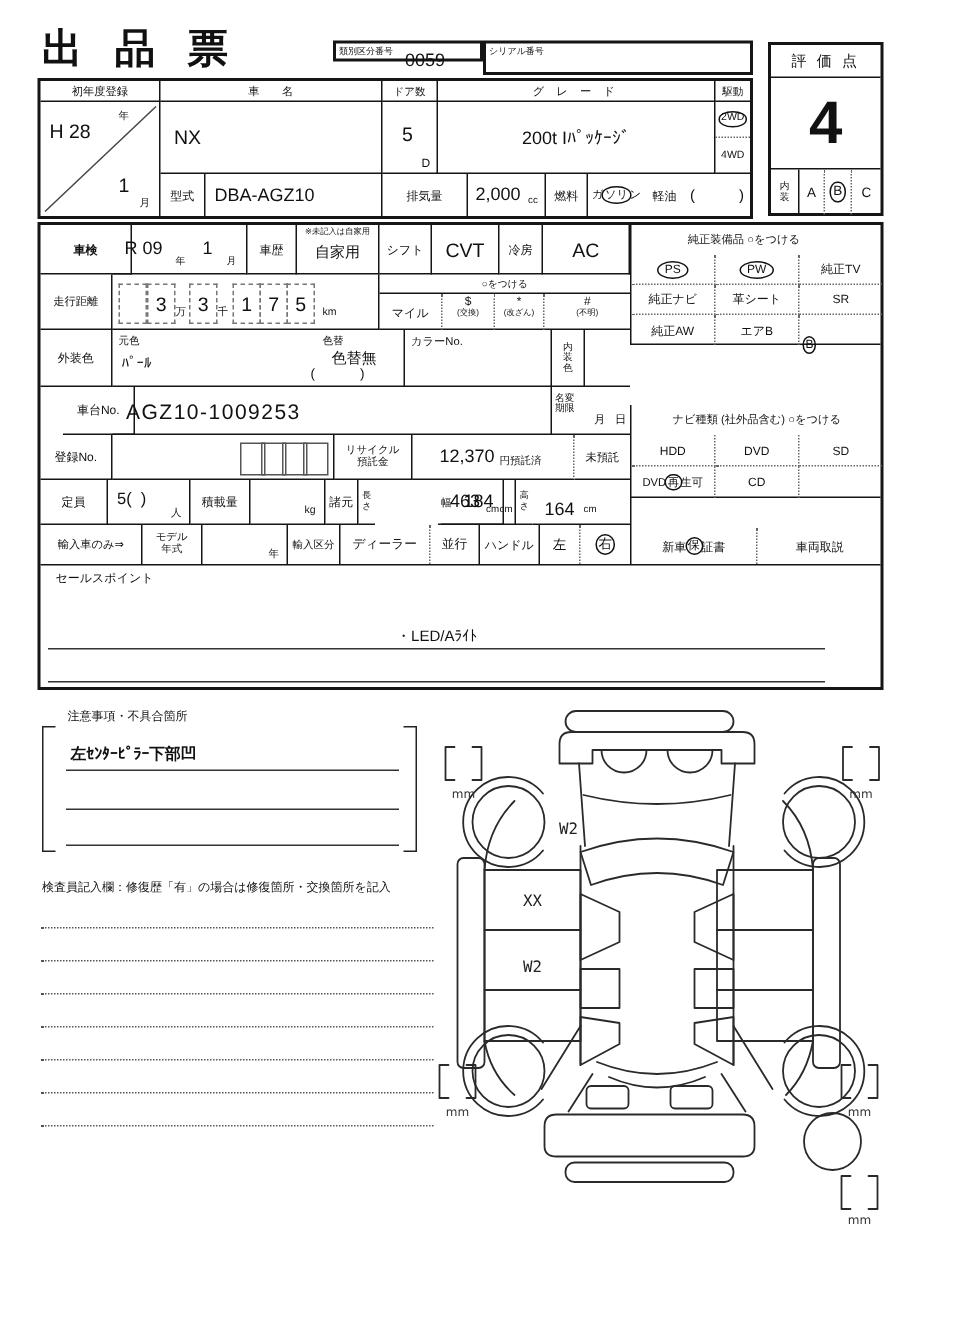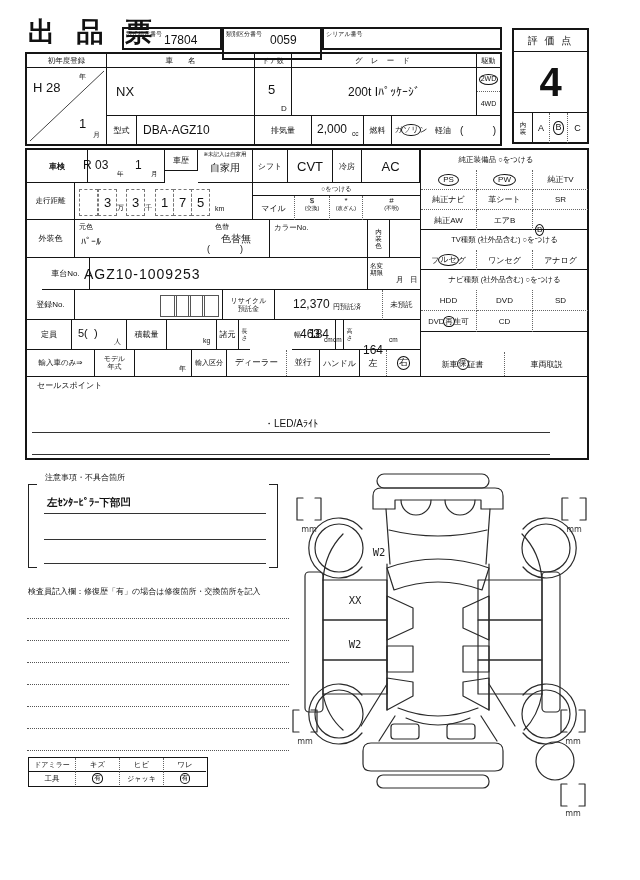--- a/index.html
+++ b/index.html
@@ -28,25 +28,21 @@
   .f8{font-size:8px;} .f85{font-size:8.5px;} .f9{font-size:9px;} .f10{font-size:10px;text-align:center;}
   .f11{font-size:11px;} .f12{font-size:12px;} .f13{font-size:13px;} .f14{font-size:14px;}
 </style>
 </head>
 <body>
 
 <div id="page">
 
   <div class="a" style="left:28px;top:14px;font-size:27px;font-weight:bold;letter-spacing:7px;">出 品 票</div>
 
-  <div class="a bd2" style="left:122px;top:27px;width:100px;height:23px;">
-    <span class="a" style="left:2px;top:1px;font-size:6px;">型式指定番号</span>
-    <span class="a f12" style="left:40px;top:4px;">17804</span>
-  </div>
-  <div class="a bd2" style="left:222px;top:27px;width:100px;height:33px;text-align:center;">
+  <div class="a bd2" style="left:222px;top:27px;width:100px;height:14px;text-align:center;">
     <span class="a" style="left:2px;top:1px;font-size:6px;">類別区分番号</span>
     <span class="a f12" style="left:46px;top:4px;">0059</span>
   </div>
   <div class="a bd2" style="left:322px;top:27px;width:180px;height:23px;">
     <span class="a" style="left:2px;top:1px;font-size:6px;">シリアル番号</span>
   </div>
 
   <div class="a bd2" style="left:512px;top:28px;width:77px;height:116px;">
     <div class="a ctr f10 bb2" style="left:0;top:0;width:73px;height:22px;letter-spacing:2px;">評 価 点</div>
     <div class="a ctr" style="left:0;top:22px;width:73px;height:60px;font-size:40px;font-weight:bold;">4</div>
@@ -105,26 +101,26 @@
     <div class="a f10" style="left:429px;top:62px;width:44px;height:28px;display:flex;align-items:center;justify-content:space-between;padding:0 4px;">
       <span>(</span>
         <span>)</span>
     </div>
   </div>
 
   <div class="a bd2" style="left:25px;top:148px;width:564px;height:312px;">
 
     <div class="a ctr f8 br bb" style="left:0;top:0;width:61px;height:33px;font-weight:bold;">車検</div>
     <div class="a br bb" style="left:48px;top:0;width:90px;height:33px;">
-      <span class="a f12" style="left:8px;top:8px;">R 03</span>
+      <span class="a f12" style="left:8px;top:8px;">R 09</span>
       <span class="a f6" style="left:42px;top:20px;">年</span>
       <span class="a f12" style="left:60px;top:8px;">1</span>
       <span class="a f6" style="left:76px;top:20px;">月</span>
     </div>
-    <div class="a ctr f8 br bb" style="left:138px;top:0;width:33px;height:21px;">車歴</div>
+    <div class="a ctr f8 br bb" style="left:138px;top:0;width:33px;height:33px;">車歴</div>
     <div class="a br bb" style="left:171px;top:0;width:55px;height:33px;">
       <div class="f5" style="text-align:center;margin-top:1px;">※未記入は自家用</div>
       <div class="f10" style="text-align:center;margin-top:3px;">自家用</div>
     </div>
     <div class="a ctr f8 br bb" style="left:226px;top:0;width:35px;height:33px;">シフト</div>
     <div class="a ctr f13 br bb" style="left:261px;top:0;width:45px;height:33px;">CVT</div>
     <div class="a ctr f8 br bb" style="left:306px;top:0;width:29px;height:33px;">冷房</div>
     <div class="a ctr f13 br bb" style="left:335px;top:0;width:58px;height:33px;">AC</div>
 
     <div class="a ctr f75 br bb" style="left:0;top:33px;width:48px;height:37px;">走行距離</div>
@@ -213,21 +209,21 @@
       <span class="a f6" style="left:30px;top:16px;">cm</span>
     </div>
     <div class="a ctr f7 bb" style="left:265px;top:170px;width:11px;height:30px;">幅</div>
     <div class="a br bb" style="left:276px;top:170px;width:41px;height:30px;">
       <span class="a f12" style="left:6px;top:7px;">184</span>
       <span class="a f6" style="left:30px;top:16px;">cm</span>
     </div>
     <div class="a ctr pre bb" style="left:317px;top:170px;width:11px;height:30px;font-size:6px;">高
 さ</div>
     <div class="a bb" style="left:328px;top:170px;width:65px;height:30px;">
-      <span class="a f12" style="left:8px;top:23px;">164</span>
+      <span class="a f12" style="left:8px;top:12px;">164</span>
       <span class="a f6" style="left:34px;top:16px;">cm</span>
     </div>
 
     <div class="a ctr f75 br" style="left:0;top:200px;width:68px;height:26px;">輸入車のみ⇒</div>
     <div class="a ctr pre f7 br" style="left:68px;top:200px;width:40px;height:26px;">モデル
 年式</div>
     <div class="a br" style="left:108px;top:200px;width:57px;height:26px;">
       <span class="a f7" style="left:44px;top:14px;">年</span>
     </div>
     <div class="a ctr f7 br" style="left:165px;top:200px;width:35px;height:26px;">輸入区分</div>
@@ -248,30 +244,20 @@
           <span class="circ f8">PW</span>
         </div>
       <div class="a ctr f8 bbd" style="left:112px;top:20px;width:55px;height:20px;">純正TV</div>
       <div class="a ctr f8 brd bbd" style="left:0;top:40px;width:56px;height:20px;">純正ナビ</div>
       <div class="a ctr f8 brd bbd" style="left:56px;top:40px;width:56px;height:20px;">革シート</div>
       <div class="a ctr f8 bbd" style="left:112px;top:40px;width:55px;height:20px;">SR</div>
       <div class="a ctr f8 brd" style="left:0;top:60px;width:56px;height:20px;">純正AW</div>
       <div class="a ctr f8 brd" style="left:56px;top:60px;width:56px;height:20px;">エアB</div>
       <div class="a f8" style="left:112px;top:60px;width:55px;height:20px;padding:2px 0 0 3px;"><span class="circ tight">B</span></div>
     </div>
-    <div class="a bl bb2" style="left:393px;top:80px;width:167px;height:40px;">
-      <div class="a ctr f75" style="left:0;top:0;width:167px;height:20px;">TV種類 (社外品含む) ○をつける</div>
-      <div class="a ctr f8 brd" style="left:0;top:20px;width:56px;height:20px;">
-        <span>フ</span>
-          <span class="circ tight">ルセ</span>
-          <span>グ</span>
-      </div>
-      <div class="a ctr f8 brd" style="left:56px;top:20px;width:56px;height:20px;">ワンセグ</div>
-      <div class="a ctr f8" style="left:112px;top:20px;width:55px;height:20px;">アナログ</div>
-    </div>
     <div class="a bl bb2" style="left:393px;top:120px;width:167px;height:62px;">
       <div class="a ctr f75" style="left:0;top:0;width:167px;height:20px;">ナビ種類 (社外品含む) ○をつける</div>
       <div class="a ctr f8 brd bbd" style="left:0;top:20px;width:56px;height:21px;">HDD</div>
       <div class="a ctr f8 brd bbd" style="left:56px;top:20px;width:56px;height:21px;">DVD</div>
       <div class="a ctr f8 bbd" style="left:112px;top:20px;width:55px;height:21px;">SD</div>
       <div class="a ctr brd" style="left:0;top:41px;width:56px;height:21px;font-size:7.5px;">
         <span>DVD</span>
           <span class="circ tight">再</span>
           <span>生可</span>
       </div>
@@ -303,34 +289,20 @@
 
   <span class="a f8" style="left:28px;top:586px;">検査員記入欄：修復歴「有」の場合は修復箇所・交換箇所を記入</span>
   <div class="dotl" style="left:27px;top:618px;"></div>
   <div class="dotl" style="left:27px;top:640px;"></div>
   <div class="dotl" style="left:27px;top:662px;"></div>
   <div class="dotl" style="left:27px;top:684px;"></div>
   <div class="dotl" style="left:27px;top:706px;"></div>
   <div class="dotl" style="left:27px;top:728px;"></div>
   <div class="dotl" style="left:27px;top:750px;"></div>
 
-  <div class="a bd1" style="left:28px;top:757px;width:180px;height:30px;">
-    <div class="a ctr f7 brd bb" style="left:0;top:0;width:47px;height:14px;">ドアミラー</div>
-    <div class="a ctr f75 brd bb" style="left:47px;top:0;width:44px;height:14px;">キズ</div>
-    <div class="a ctr f75 brd bb" style="left:91px;top:0;width:44px;height:14px;">ヒビ</div>
-    <div class="a ctr f75 bb" style="left:135px;top:0;width:42px;height:14px;">ワレ</div>
-    <div class="a ctr f75 brd" style="left:0;top:14px;width:47px;height:13px;">工具</div>
-    <div class="a ctr brd" style="left:47px;top:14px;width:44px;height:13px;">
-        <span class="circ tight f6">有</span>
-      </div>
-    <div class="a ctr f7 brd" style="left:91px;top:14px;width:44px;height:13px;">ジャッキ</div>
-    <div class="a ctr" style="left:135px;top:14px;width:42px;height:13px;">
-        <span class="circ tight f6">有</span>
-      </div>
-  </div>
 
   <svg class="a" style="left:285px;top:468px;" width="355" height="350" viewBox="0 0 355 350">
     <g fill="none" stroke="#2a2a2a" stroke-width="1.2" stroke-linejoin="round" stroke-linecap="round">
       <path d="M18,30 h-6 v22 h6 M30,30 h6 v22 h-6"></path>
       <path d="M283,30 h-6 v22 h6 M295,30 h6 v22 h-6"></path>
       <path d="M14,242 h-6 v22 h6 M26,242 h6 v22 h-6"></path>
       <path d="M282,242 h-6 v22 h6 M294,242 h6 v22 h-6"></path>
       <path d="M282,316 h-6 v22 h6 M294,316 h6 v22 h-6"></path>
       <rect x="92" y="6" width="112" height="14" rx="7"></rect>
       <path d="M88,41 L88,28 Q88,20 96,20 L210,20 Q218,20 218,28 L218,41 L196,41 L196,32 L110,32 L110,41 Z"></path>

